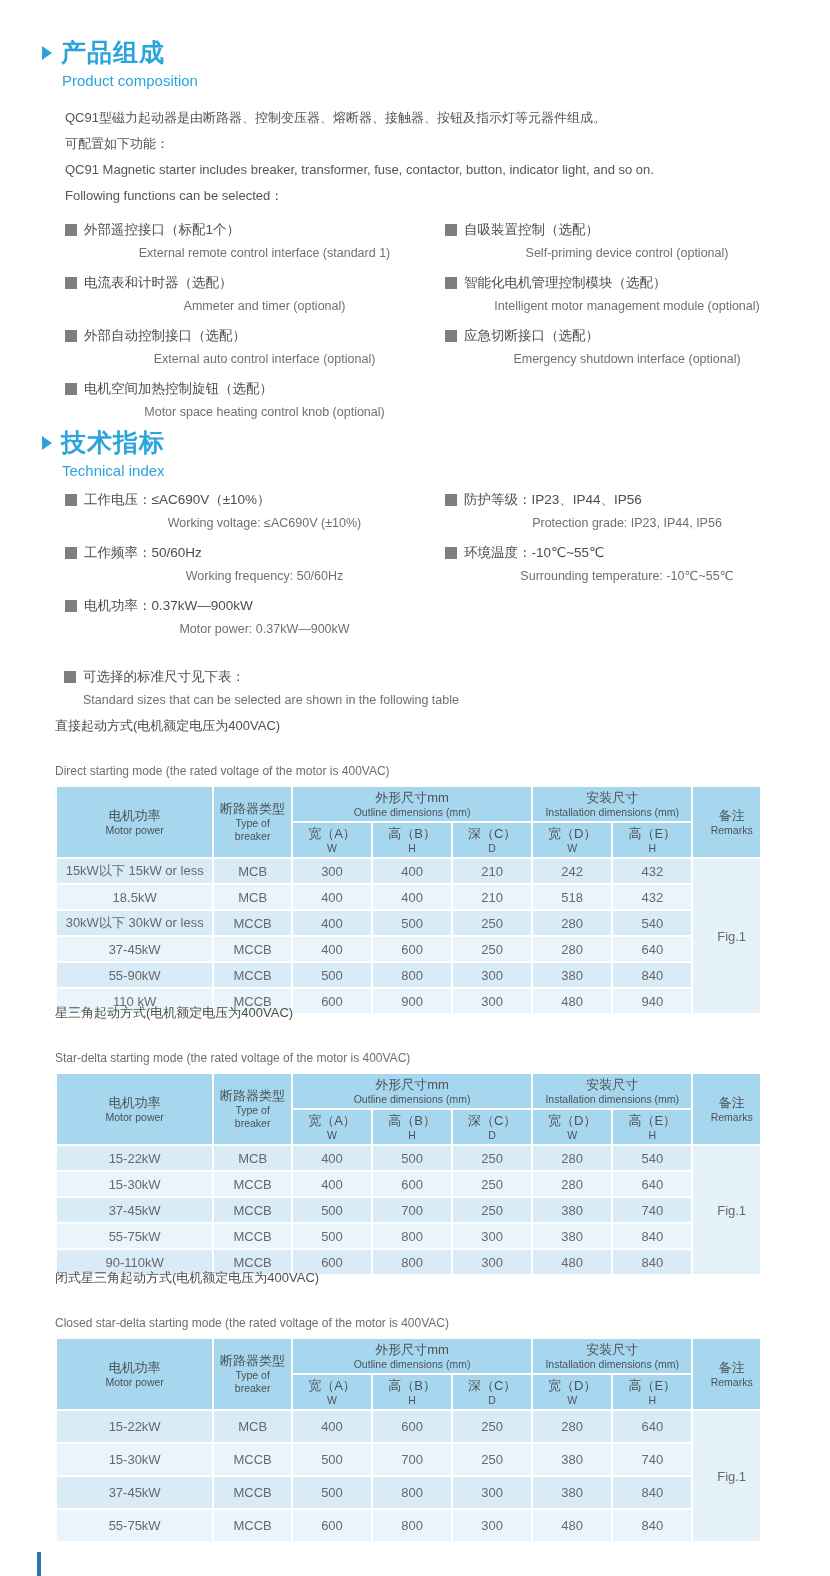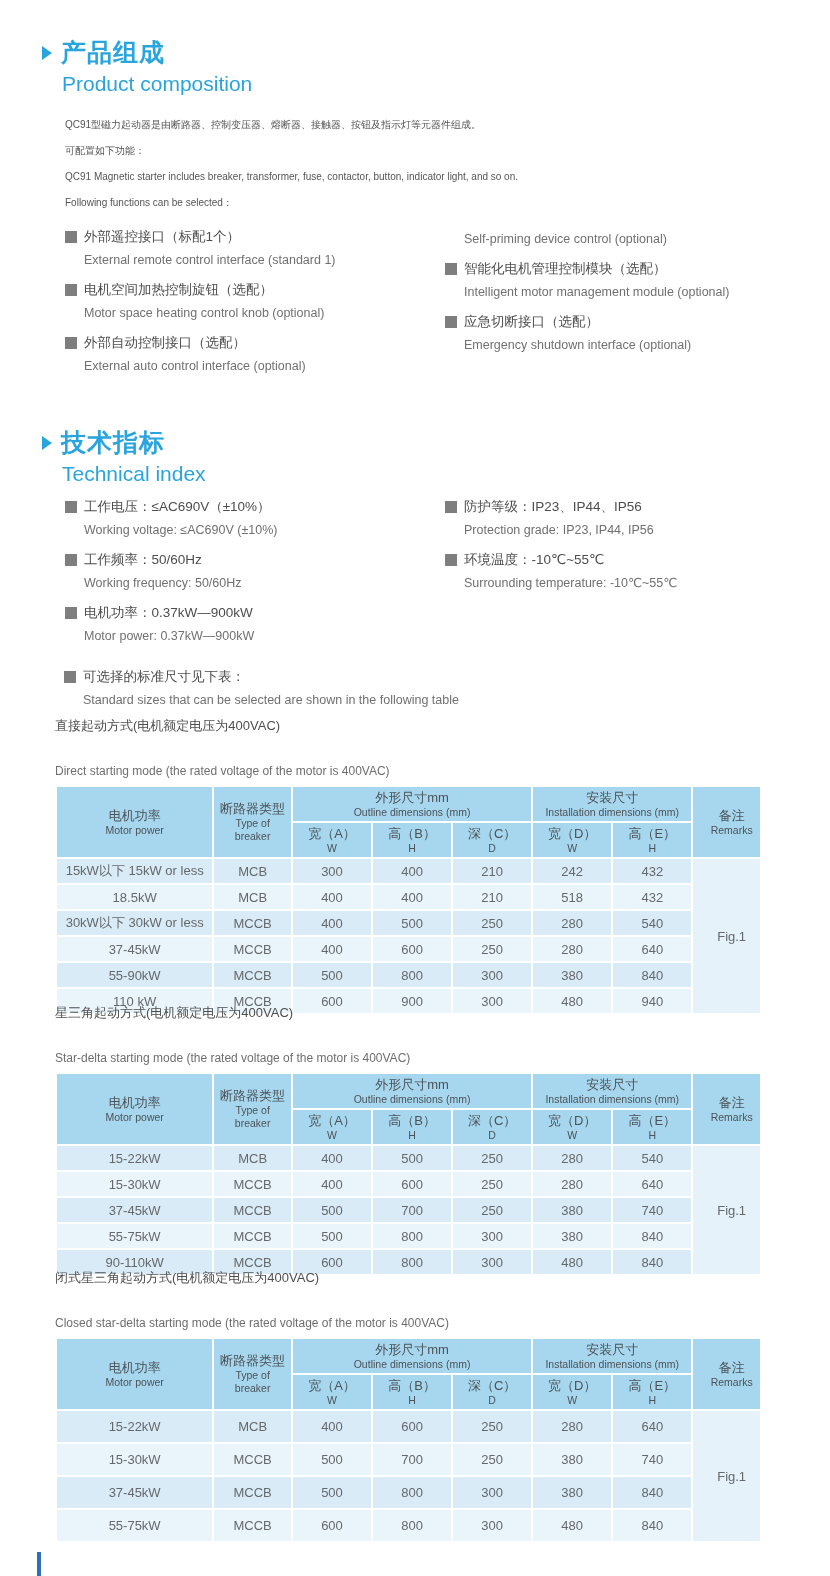--- a/index.html
+++ b/index.html
@@ -12,27 +12,27 @@
     --cell-txt:#66696c;
   }
   *{box-sizing:border-box;}
   body{margin:0;background:#fff;font-family:"Liberation Sans","DejaVu Sans",sans-serif;}
   .page{position:relative;width:760px;height:1576px;background:#fff;overflow:hidden;}
 
   
   .sec-head{display:flex;align-items:center;gap:9px;}
   .tri{width:0;height:0;border-left:10px solid var(--blue);border-top:7px solid transparent;border-bottom:7px solid transparent;}
   .sec-title{margin:0;font-size:25px;color:var(--blue);font-weight:600;letter-spacing:1px;}
-  .sec-sub{margin:3px 0 0 20px;font-size:21px;color:var(--blue);}
-
-  .para{font-size:10px;color:var(--txt);margin:0 0 0 23px;line-height:26px;}
+  .sec-sub{margin:3px 0 0 20px;font-size:15px;color:var(--blue);}
+
+  .para{font-size:13px;color:var(--txt);margin:0 0 0 23px;line-height:26px;}
   .para.first{margin-top:16px;}
 
   
-  .cols{display:flex;margin:10px 0 0 23px;}
+  .cols{display:flex;margin:10px 0 0 23px;text-align:center;}
   .col-l{width:380px;}
   .col-r{flex:1;}
   .item{margin-bottom:8px;}
   .item .cn{display:flex;align-items:center;gap:7px;font-size:13.5px;color:#4d4d4d;line-height:21px;}
   .bullet{width:12px;height:12px;background:#7e7e7e;flex:none;}
   .item .en{font-size:12.5px;color:#707070;line-height:21px;margin:3px 0 0 19px;}
 
   
   .sec-product{position:absolute;top:36px;left:42px;width:748px;}
   .sec-tech{position:absolute;top:426px;left:42px;width:748px;}
@@ -80,34 +80,45 @@
         <div class="item">
           <div class="cn">
               <span class="bullet"></span>
               <span>外部遥控接口（标配1个）</span>
             </div>
           <div class="en">External remote control interface (standard 1)</div>
         </div>
         <div class="item">
           <div class="cn">
               <span class="bullet"></span>
+              <span>电流表和计时器（选配）</span>
+            </div>
+          <div class="en">Ammeter and timer (optional)</div>
+        </div>
+        <div class="item">
+          <div class="cn">
+              <span class="bullet"></span>
+              <span>外部自动控制接口（选配）</span>
+            </div>
+          <div class="en">External auto control interface (optional)</div>
+        </div>
+        <div class="item">
+          <div class="cn">
+              <span class="bullet"></span>
               <span>电机空间加热控制旋钮（选配）</span>
             </div>
           <div class="en">Motor space heating control knob (optional)</div>
-        </div>
-        <div class="item">
-          <div class="cn">
-              <span class="bullet"></span>
-              <span>外部自动控制接口（选配）</span>
-            </div>
-          <div class="en">External auto control interface (optional)</div>
         </div>
       </div>
       <div class="col-r">
         <div class="item">
+          <div class="cn">
+              <span class="bullet"></span>
+              <span>自吸装置控制（选配）</span>
+            </div>
           <div class="en">Self-priming device control (optional)</div>
         </div>
         <div class="item">
           <div class="cn">
               <span class="bullet"></span>
               <span>智能化电机管理控制模块（选配）</span>
             </div>
           <div class="en">Intelligent motor management module (optional)</div>
         </div>
         <div class="item">

